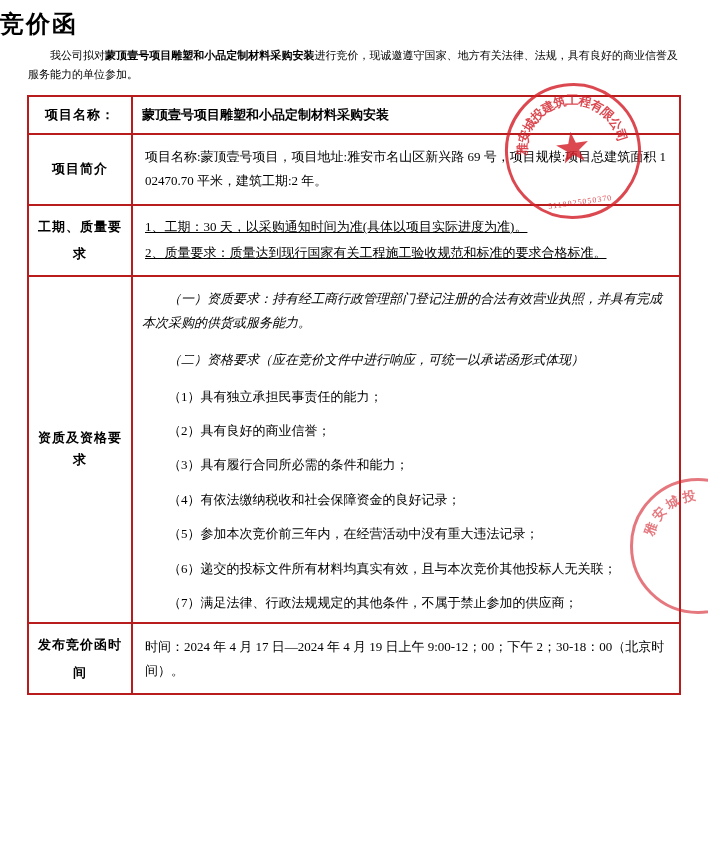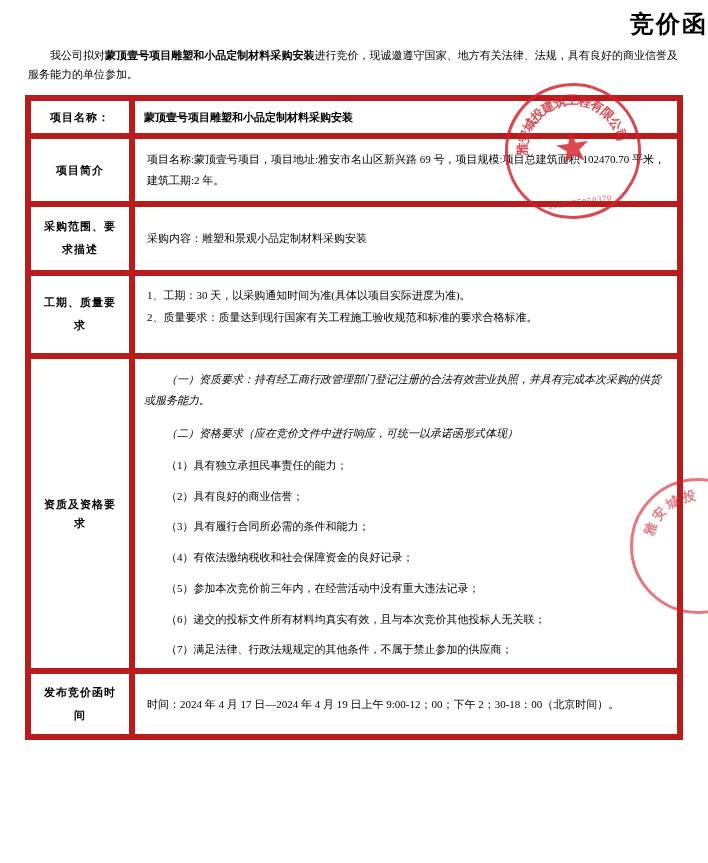--- a/index.html
+++ b/index.html
@@ -16,21 +16,21 @@
     overflow: hidden;
   }
   .page {
     position: relative;
     width: 708px;
     height: 863px;
     padding: 0;
     box-sizing: border-box;
   }
   .doc-title {
-    text-align: right;
+    text-align: left;
     font-size: 24px;
     font-weight: bold;
     letter-spacing: 2px;
     margin: 8px 0 6px 0;
     font-family: "Liberation Serif", "DejaVu Serif", serif;
   }
   .intro {
     font-size: 11px;
     line-height: 1.75;
     text-indent: 2em;
@@ -40,23 +40,23 @@
   .intro .hl {
     font-weight: bold;
   }
   table.main {
     border-collapse: collapse;
     width: 652px;
     margin: 10px auto 0 auto;
     table-layout: fixed;
   }
   table.main td {
-    border: 6px solid #b91c1c;
+    border: 2px solid #b91c1c;
     padding: 7px 9px;
-    font-size: 11px;
+    font-size: 13px;
     line-height: 1.7;
     vertical-align: middle;
     word-break: break-all;
   }
   td.label {
     text-align: center;
     font-weight: bold;
     width: 104px;
     letter-spacing: 1px;
   }
@@ -67,21 +67,21 @@
     text-align: left;
   }
   td.val.bold {
     font-weight: bold;
   }
   .cell-para {
     margin: 0 0 4px 0;
     text-indent: 0;
   }
   .cell-para:last-child {
-    margin-bottom: 16px;
+    margin-bottom: 0;
   }
   .indent-para {
     margin: 0 0 12px 0;
     text-indent: 2em;
     line-height: 1.9;
     font-style: italic;
   }
   .list-para {
     margin: 0 0 11px 0;
     text-indent: 2em;
@@ -184,26 +184,22 @@
     <tbody>
       <tr>
         <td class="label">项目名称：</td>
         <td class="val bold" colspan="3">蒙顶壹号项目雕塑和小品定制材料采购安装</td>
       </tr>
       <tr>
         <td class="label">项目简介</td>
         <td class="val" colspan="3" style="padding:10px 12px; line-height:1.9;">项目名称:蒙顶壹号项目，项目地址:雅安市名山区新兴路 69 号，项目规模:项目总建筑面积 102470.70 平米，建筑工期:2 年。</td>
       </tr>
       <tr>
-        <td class="label two-line"><span>采购范围、要求描述</span></td>
-        <td class="val" colspan="3" style="padding:22px 12px;">采购内容：雕塑和景观小品定制材料采购安装</td>
-      </tr>
-      <tr>
         <td class="label two-line">工期、质量要求</td>
-        <td class="val" colspan="3" style="padding:10px 12px;">
+        <td class="val" colspan="3" style="padding:10px 12px;text-decoration:underline;">
           <p class="cell-para">1、工期：30 天，以采购通知时间为准(具体以项目实际进度为准)。</p>
           <p class="cell-para">2、质量要求：质量达到现行国家有关工程施工验收规范和标准的要求合格标准。</p>
         </td>
       </tr>
       <tr>
         <td class="label"><span>资质及资格要求</span></td>
         <td class="val qual-cell" colspan="3">
           <p class="indent-para">（一）资质要求：持有经工商行政管理部门登记注册的合法有效营业执照，并具有完成本次采购的供货或服务能力。</p>
           <p class="indent-para">（二）资格要求（应在竞价文件中进行响应，可统一以承诺函形式体现）</p>
           <p class="list-para">（1）具有独立承担民事责任的能力；</p>

